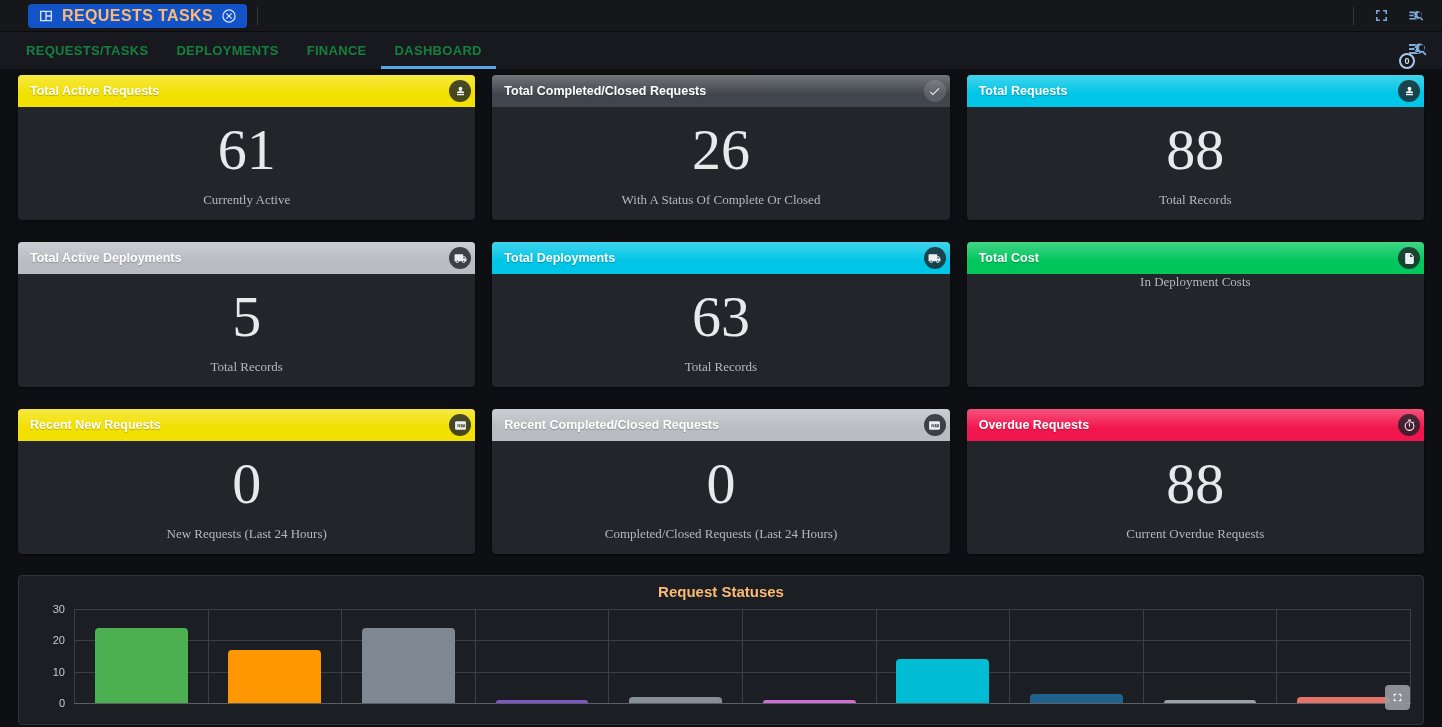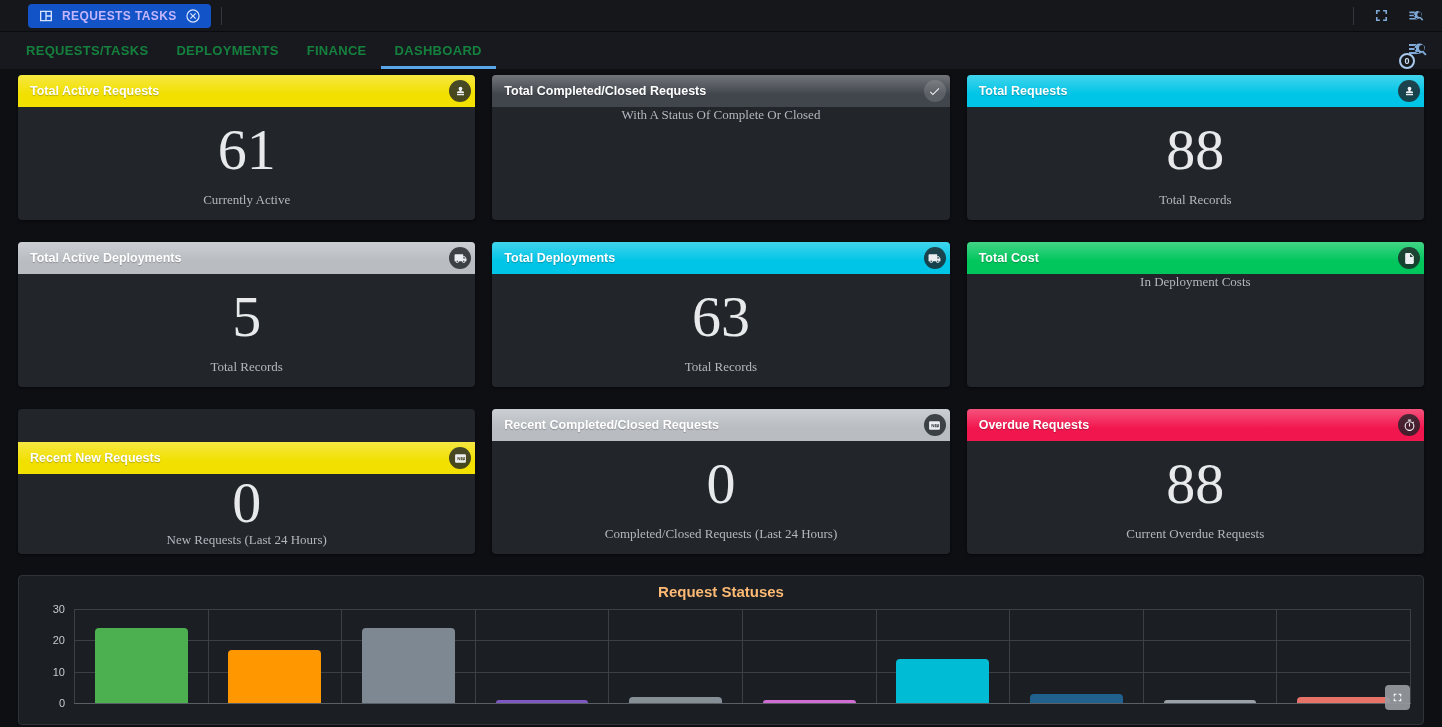--- a/index.html
+++ b/index.html
@@ -4,21 +4,21 @@
 <style>
   * { margin:0; padding:0; box-sizing:border-box; }
   html,body { width:1442px; height:727px; overflow:hidden; background:#0d0f13;
               font-family:"Liberation Sans", sans-serif; }
 
   
   .topbar { height:32px; background:#15171b; display:flex; align-items:center;
             border-bottom:1px solid #0a0b0e; }
   .window-tab { margin-left:28px; height:24px; background:#1254c8; border-radius:4px;
                 display:flex; align-items:center; gap:8px; padding:0 10px; cursor:pointer; }
-  .window-tab .wt-label { color:#c4b5fd; font-size:12px; font-weight:bold; letter-spacing:.4px; }
+  .window-tab .wt-label { color:#fdba74; font-size:16px; font-weight:bold; letter-spacing:.4px; }
   .window-tab svg { width:16px; height:16px; color:#d6e4ff; display:block; }
   .tb-divider { width:1px; height:18px; background:#33373d; margin-left:10px; }
   .tb-spacer { flex:1; }
   .tb-divider2 { width:1px; height:18px; background:#33373d; margin-right:18px; }
   .tb-icon { width:19px; height:19px; color:#7fa9d6; margin-right:16px; cursor:pointer; }
   .tb-icon svg { width:100%; height:100%; display:block; }
 
   
   .navbar { height:37px; background:#17191e; display:flex; align-items:stretch;
             position:relative; }
@@ -136,20 +136,21 @@
     <div class="card">
       <div class="card-header" style="background-color: rgb(65, 70, 77);">
         <span class="card-title">Total Completed/Closed Requests</span>
         <span class="card-icon" style="background: rgba(255, 255, 255, 0.14);">
             <svg viewBox="0 0 24 24" fill="currentColor">
               <path d="M9 16.2 4.8 12l-1.4 1.4L9 19 21 7l-1.4-1.4L9 16.2z"></path>
             </svg>
           </span>
       </div>
       <div class="card-body">
+        <span class="card-value">26</span>
         <span class="card-subtitle">With A Status Of Complete Or Closed</span>
       </div>
     </div>
 
     <div class="card">
       <div class="card-header" style="background-color: rgb(0, 197, 230);">
         <span class="card-title">Total Requests</span>
         <span class="card-icon">
             <svg viewBox="0 0 24 24" fill="currentColor">
               <path d="M12 3a3.5 3.5 0 0 0-3.5 3.5c0 1.6.9 2.6 1.5 3.6.3.5.5 1 .5 1.4H8a2.5 2.5 0 0 0-2.5 2.5V15h13v-1a2.5 2.5 0 0 0-2.5-2.5h-2.5c0-.4.2-.9.5-1.4.6-1 1.5-2 1.5-3.6A3.5 3.5 0 0 0 12 3zM5.5 16.5h13V19h-13v-2.5z"></path>
@@ -200,21 +201,21 @@
               <path d="M14 2H6a2 2 0 0 0-2 2v16c0 1.1.9 2 2 2h12a2 2 0 0 0 2-2V8l-6-6zm-1 7V3.5L18.5 9H13z"></path>
             </svg>
           </span>
       </div>
       <div class="card-body">
         <span class="card-subtitle">In Deployment Costs</span>
       </div>
     </div>
 
     <div class="card">
-      <div class="card-header" style="background-color: rgb(242, 224, 0); margin-top: 33px;">
+      <div class="card-header" style="background-color: rgb(242, 224, 0);">
         <span class="card-title">Recent New Requests</span>
         <span class="card-icon">
             <svg viewBox="0 0 24 24" fill="currentColor">
               <path d="M20 4H4a2 2 0 0 0-2 2v12a2 2 0 0 0 2 2h16a2 2 0 0 0 2-2V6a2 2 0 0 0-2-2zm-8.5 11h-1.2L7.7 11v4H6.5V9h1.2l2.6 4V9h1.2v6zm5-4.8h-2.6v1.2h2.3v1.2h-2.3v1.2h2.6V15h-3.8V9h3.8v1.2zm3.5 3.6c0 .66-.54 1.2-1.2 1.2h-2.4c-.66 0-1.2-.54-1.2-1.2V9h1.2v4.3h.6V9.8h1.2v3.5h.6V9H20v4.8z"></path>
             </svg>
           </span>
       </div>
       <div class="card-body">
         <span class="card-value">0</span>
         <span class="card-subtitle">New Requests (Last 24 Hours)</span>

